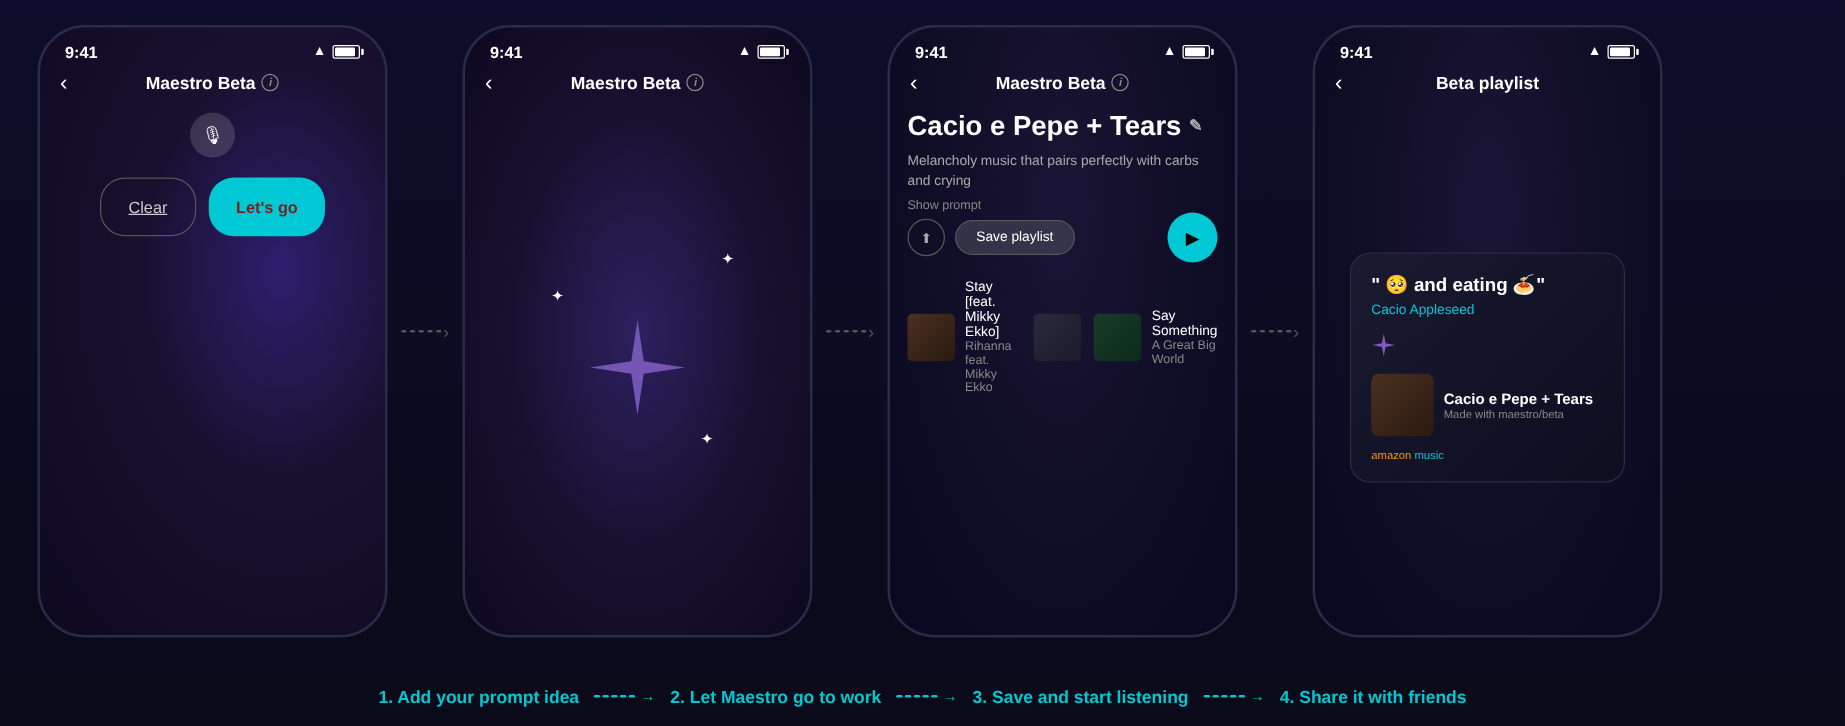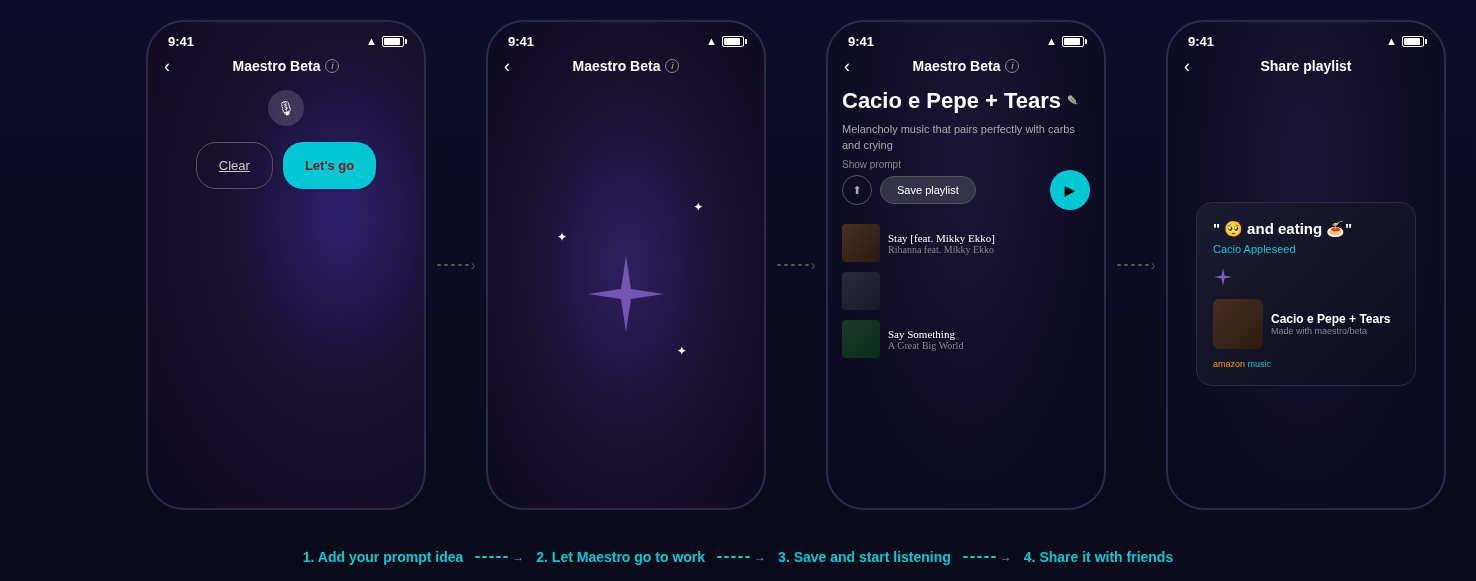--- a/index.html
+++ b/index.html
@@ -25,21 +25,21 @@
       padding: 20px 30px 16px 30px;
     }
 
     .phones-row {
       display: flex;
       flex-direction: row;
       align-items: flex-start;
       gap: 0px;
       flex: 1;
       width: 100%;
-      justify-content: flex-end;
+      justify-content: flex-start;
     }
 
     .phone-wrapper {
       display: flex;
       flex-direction: row;
       align-items: center;
       gap: 0;
     }
 
     .phone {
@@ -349,23 +349,21 @@
       border-radius: 50%;
       display: flex;
       align-items: center;
       justify-content: center;
       color: #000;
       font-size: 14px;
     }
 
     .track-list {
       display: flex;
-      flex-direction: column;
       gap: 10px;
-      font-family: Liberation Serif, serif;
     }
 
     .track-item {
       display: flex;
       align-items: center;
       gap: 8px;
     }
 
     .track-art {
       width: 38px;
@@ -743,21 +741,21 @@
             <span class="status-time">9:41</span>
             <div class="status-icons">
               <span class="wifi-icon">▲</span>
               <div class="battery-icon">
                 <div class="battery-fill"></div>
               </div>
             </div>
           </div>
           <div class="nav-bar">
             <span class="nav-back">‹</span>
-            <span class="nav-title">Share playlist</span>
+            <span class="nav-title">Beta playlist</span>
           </div>
           <div class="share-content">
             <div class="share-card">
               <div class="share-card-title">" 🥺 and eating 🍝"</div>
               <div class="share-card-user">Cacio Appleseed</div>
               <div class="sparkle-small-card">
                 <svg width="20" height="20" viewBox="0 0 20 20">
                   <path d="M10 1 L11.5 8.5 L19 10 L11.5 11.5 L10 19 L8.5 11.5 L1 10 L8.5 8.5 Z" fill="#7c5cbf"></path>
                 </svg>
               </div>

